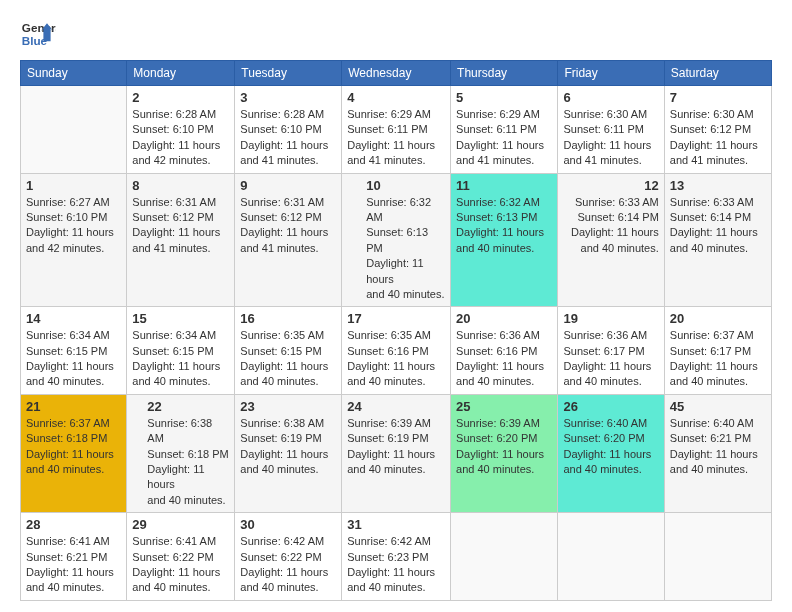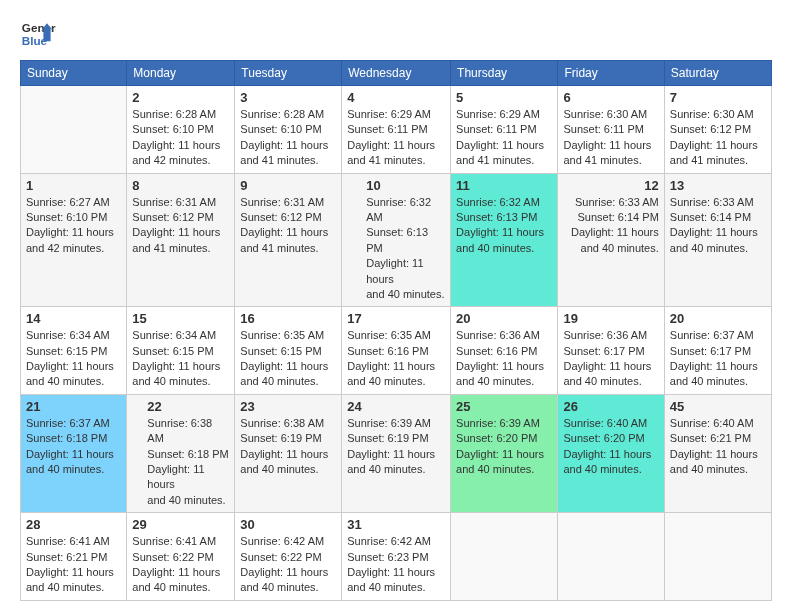--- a/index.html
+++ b/index.html
@@ -256,21 +256,21 @@
           </td>
           <td>
             <span class="day-num">20</span>
             <div class="day-info" style="white-space: pre-line;">Sunrise: 6:37 AM
 Sunset: 6:17 PM
 Daylight: 11 hours
 and 40 minutes.</div>
           </td>
         </tr>
         <tr>
-          <td style="background: #7dd3fc;">
+          <td style="background: #eab308;">
             <span class="day-num">21</span>
             <div class="day-info" style="white-space: pre-line;">Sunrise: 6:37 AM
 Sunset: 6:18 PM
 Daylight: 11 hours
 and 40 minutes.</div>
           </td>
           <td style="background: rgb(245, 245, 245); padding-left: 20px;">
             <span class="day-num">22</span>
             <div class="day-info" style="white-space: pre-line;">Sunrise: 6:38 AM
 Sunset: 6:18 PM

